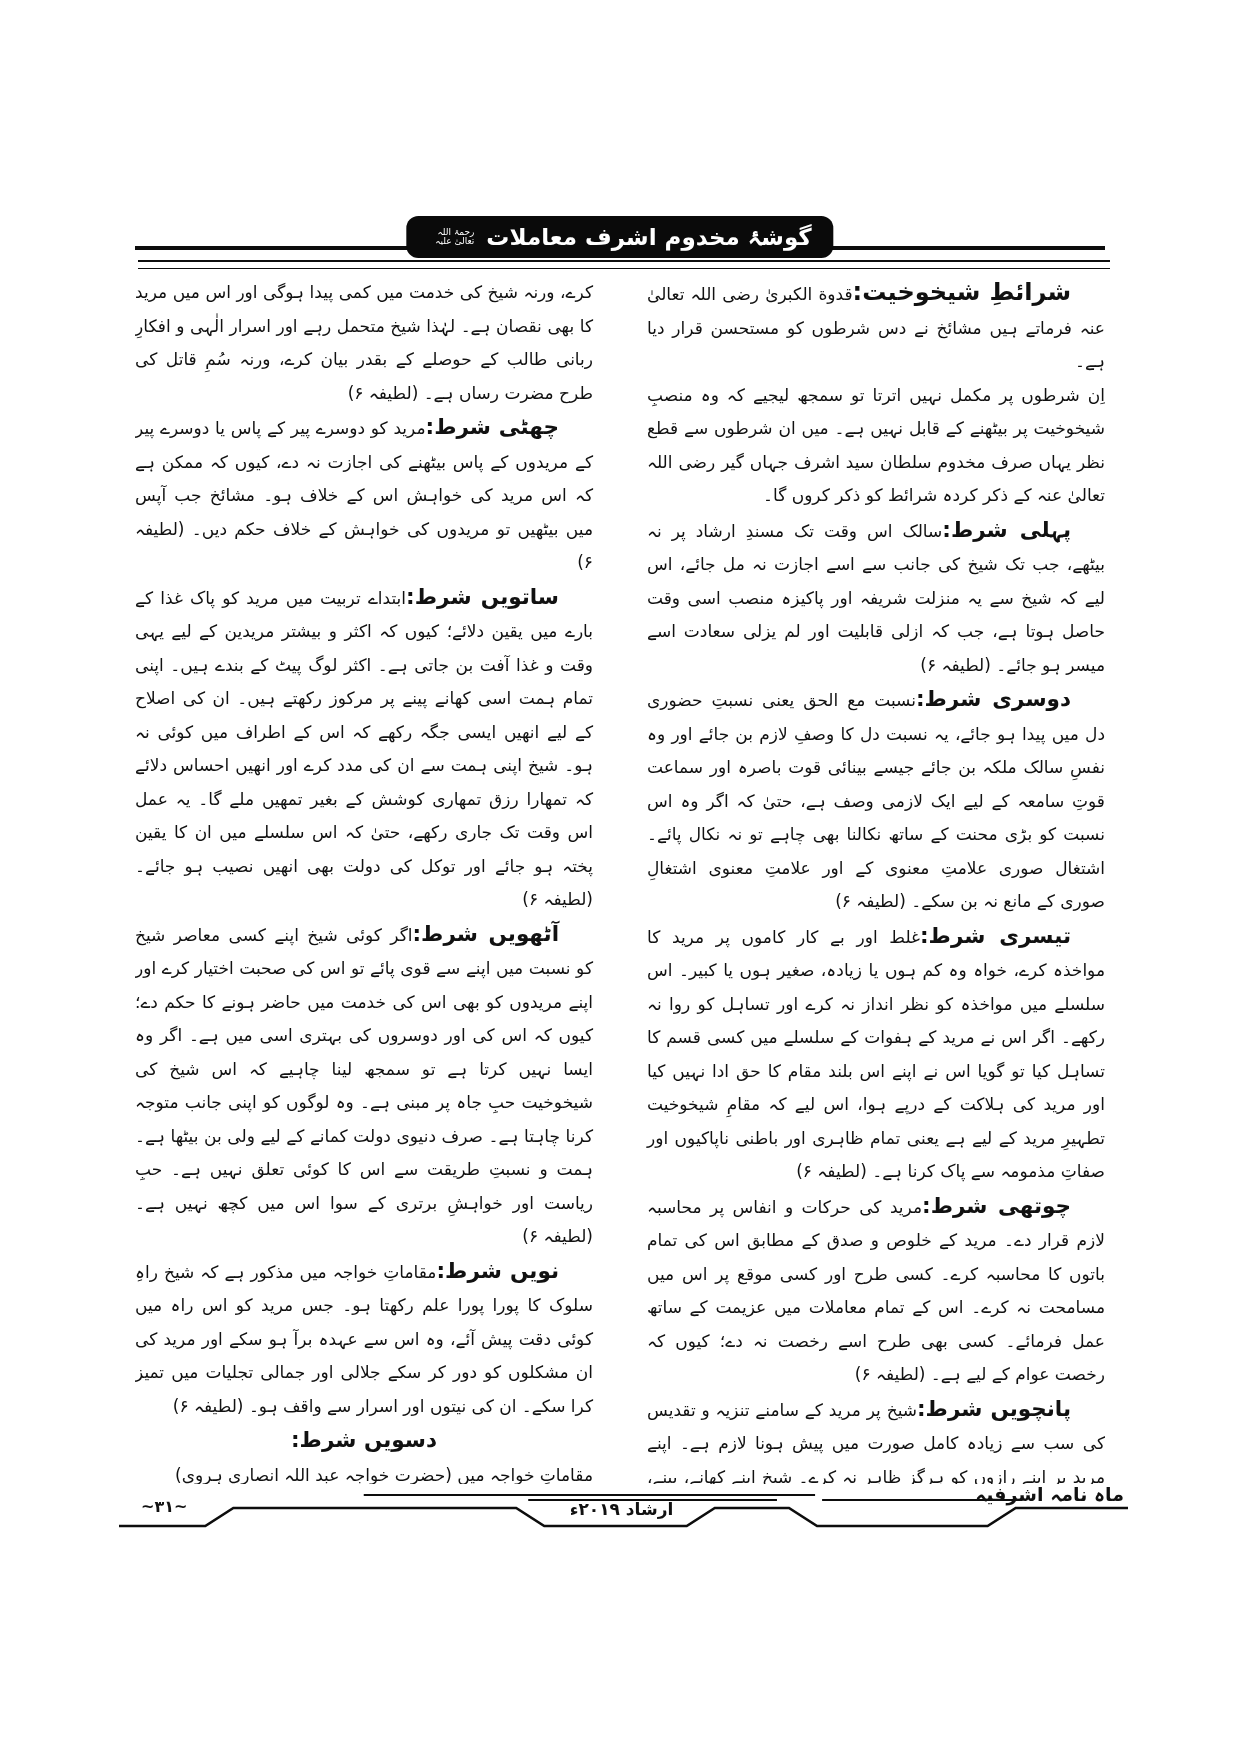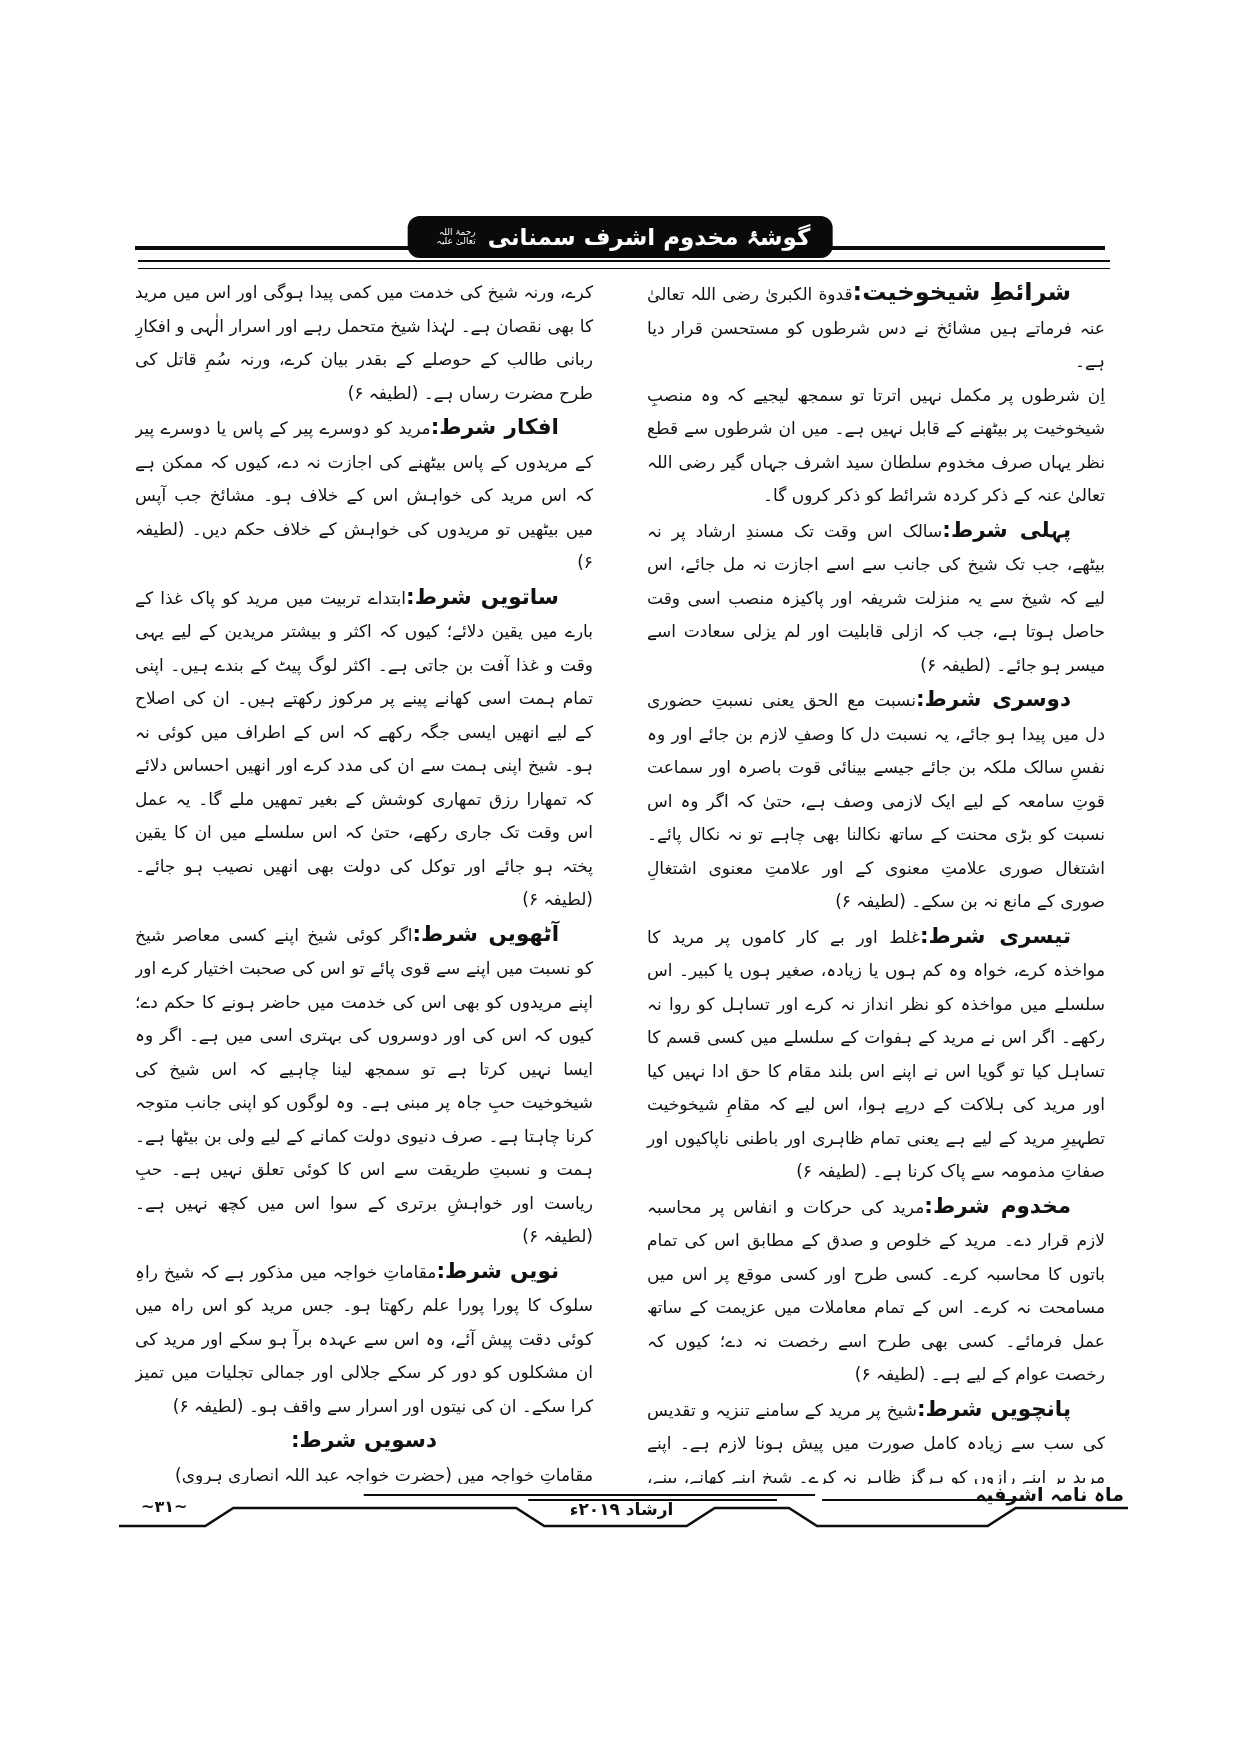--- a/index.html
+++ b/index.html
@@ -52,39 +52,39 @@
 </style>
 </head>
 <body>
 
 <div class="page">
 
   <div class="header">
     <div class="side-rule l"></div>
     <div class="side-rule r"></div>
     <div class="banner">
-      <span class="banner-title">گوشۂ مخدوم اشرف سمنانی</span>
+      <span class="banner-title">گوشۂ مخدوم اشرف معاملات</span>
       <span class="banner-seal">رحمۃ اللہ تعالیٰ علیہ</span>
     </div>
     <div class="double-rule"></div>
   </div>
 
   <div class="columns">
     <div class="col" id="col-right">
         <p class="para section"><span class="shart big">شرائطِ شیخوخیت:</span><span>قدوة الکبریٰ رضی اللہ تعالیٰ عنہ فرماتے ہیں مشائخ نے دس شرطوں کو مستحسن قرار دیا ہے۔</span></p>
         <p class="para"><span>اِن شرطوں پر مکمل نہیں اترتا تو سمجھ لیجیے کہ وہ منصبِ شیخوخیت پر بیٹھنے کے قابل نہیں ہے۔ میں ان شرطوں سے قطع نظر یہاں صرف مخدوم سلطان سید اشرف جہاں گیر رضی اللہ تعالیٰ عنہ کے ذکر کردہ شرائط کو ذکر کروں گا۔</span></p>
         <p class="para section"><span class="shart">پہلی شرط:</span><span>سالک اس وقت تک مسندِ ارشاد پر نہ بیٹھے، جب تک شیخ کی جانب سے اسے اجازت نہ مل جائے، اس لیے کہ شیخ سے یہ منزلت شریفہ اور پاکیزہ منصب اسی وقت حاصل ہوتا ہے، جب کہ ازلی قابلیت اور لم یزلی سعادت اسے میسر ہو جائے۔ (لطیفہ ۶)</span></p>
         <p class="para section"><span class="shart">دوسری شرط:</span><span>نسبت مع الحق یعنی نسبتِ حضوری دل میں پیدا ہو جائے، یہ نسبت دل کا وصفِ لازم بن جائے اور وہ نفسِ سالک ملکہ بن جائے جیسے بینائی قوت باصرہ اور سماعت قوتِ سامعہ کے لیے ایک لازمی وصف ہے، حتیٰ کہ اگر وہ اس نسبت کو بڑی محنت کے ساتھ نکالنا بھی چاہے تو نہ نکال پائے۔ اشتغال صوری علامتِ معنوی کے اور علامتِ معنوی اشتغالِ صوری کے مانع نہ بن سکے۔ (لطیفہ ۶)</span></p>
         <p class="para section"><span class="shart">تیسری شرط:</span><span>غلط اور بے کار کاموں پر مرید کا مواخذہ کرے، خواہ وہ کم ہوں یا زیادہ، صغیر ہوں یا کبیر۔ اس سلسلے میں مواخذہ کو نظر انداز نہ کرے اور تساہل کو روا نہ رکھے۔ اگر اس نے مرید کے ہفوات کے سلسلے میں کسی قسم کا تساہل کیا تو گویا اس نے اپنے اس بلند مقام کا حق ادا نہیں کیا اور مرید کی ہلاکت کے درپے ہوا، اس لیے کہ مقامِ شیخوخیت تطہیرِ مرید کے لیے ہے یعنی تمام ظاہری اور باطنی ناپاکیوں اور صفاتِ مذمومہ سے پاک کرنا ہے۔ (لطیفہ ۶)</span></p>
-        <p class="para section"><span class="shart">مخدوم شرط:</span><span>مرید کی حرکات و انفاس پر محاسبہ لازم قرار دے۔ مرید کے خلوص و صدق کے مطابق اس کی تمام باتوں کا محاسبہ کرے۔ کسی طرح اور کسی موقع پر اس میں مسامحت نہ کرے۔ اس کے تمام معاملات میں عزیمت کے ساتھ عمل فرمائے۔ کسی بھی طرح اسے رخصت نہ دے؛ کیوں کہ رخصت عوام کے لیے ہے۔ (لطیفہ ۶)</span></p>
+        <p class="para section"><span class="shart">چوتھی شرط:</span><span>مرید کی حرکات و انفاس پر محاسبہ لازم قرار دے۔ مرید کے خلوص و صدق کے مطابق اس کی تمام باتوں کا محاسبہ کرے۔ کسی طرح اور کسی موقع پر اس میں مسامحت نہ کرے۔ اس کے تمام معاملات میں عزیمت کے ساتھ عمل فرمائے۔ کسی بھی طرح اسے رخصت نہ دے؛ کیوں کہ رخصت عوام کے لیے ہے۔ (لطیفہ ۶)</span></p>
         <p class="para section"><span class="shart">پانچویں شرط:</span><span>شیخ پر مرید کے سامنے تنزیہ و تقدیس کی سب سے زیادہ کامل صورت میں پیش ہونا لازم ہے۔ اپنے مرید پر اپنے رازوں کو ہرگز ظاہر نہ کرے۔ شیخ اپنے کھانے، پینے، سونے اور دوسرے اوصافِ بشری کے علاوہ دوسری باتوں پر مرید کو مطلع نہ</span></p>
       </div>
     <div class="col" id="col-left">
         <p class="para"><span>کرے، ورنہ شیخ کی خدمت میں کمی پیدا ہوگی اور اس میں مرید کا بھی نقصان ہے۔ لہٰذا شیخ متحمل رہے اور اسرار الٰہی و افکارِ ربانی طالب کے حوصلے کے بقدر بیان کرے، ورنہ سُمِ قاتل کی طرح مضرت رساں ہے۔ (لطیفہ ۶)</span></p>
-        <p class="para section"><span class="shart">افکار شرط:</span><span>مرید کو دوسرے پیر کے پاس یا دوسرے پیر کے مریدوں کے پاس بیٹھنے کی اجازت نہ دے، کیوں کہ ممکن ہے کہ اس مرید کی خواہش اس کے خلاف ہو۔ مشائخ جب آپس میں بیٹھیں تو مریدوں کی خواہش کے خلاف حکم دیں۔ (لطیفہ ۶)</span></p>
+        <p class="para section"><span class="shart">چھٹی شرط:</span><span>مرید کو دوسرے پیر کے پاس یا دوسرے پیر کے مریدوں کے پاس بیٹھنے کی اجازت نہ دے، کیوں کہ ممکن ہے کہ اس مرید کی خواہش اس کے خلاف ہو۔ مشائخ جب آپس میں بیٹھیں تو مریدوں کی خواہش کے خلاف حکم دیں۔ (لطیفہ ۶)</span></p>
         <p class="para section"><span class="shart">ساتویں شرط:</span><span>ابتداے تربیت میں مرید کو پاک غذا کے بارے میں یقین دلائے؛ کیوں کہ اکثر و بیشتر مریدین کے لیے یہی وقت و غذا آفت بن جاتی ہے۔ اکثر لوگ پیٹ کے بندے ہیں۔ اپنی تمام ہمت اسی کھانے پینے پر مرکوز رکھتے ہیں۔ ان کی اصلاح کے لیے انھیں ایسی جگہ رکھے کہ اس کے اطراف میں کوئی نہ ہو۔ شیخ اپنی ہمت سے ان کی مدد کرے اور انھیں احساس دلائے کہ تمھارا رزق تمھاری کوشش کے بغیر تمھیں ملے گا۔ یہ عمل اس وقت تک جاری رکھے، حتیٰ کہ اس سلسلے میں ان کا یقین پختہ ہو جائے اور توکل کی دولت بھی انھیں نصیب ہو جائے۔ (لطیفہ ۶)</span></p>
         <p class="para section"><span class="shart">آٹھویں شرط:</span><span>اگر کوئی شیخ اپنے کسی معاصر شیخ کو نسبت میں اپنے سے قوی پائے تو اس کی صحبت اختیار کرے اور اپنے مریدوں کو بھی اس کی خدمت میں حاضر ہونے کا حکم دے؛ کیوں کہ اس کی اور دوسروں کی بہتری اسی میں ہے۔ اگر وہ ایسا نہیں کرتا ہے تو سمجھ لینا چاہیے کہ اس شیخ کی شیخوخیت حبِ جاہ پر مبنی ہے۔ وہ لوگوں کو اپنی جانب متوجہ کرنا چاہتا ہے۔ صرف دنیوی دولت کمانے کے لیے ولی بن بیٹھا ہے۔ ہمت و نسبتِ طریقت سے اس کا کوئی تعلق نہیں ہے۔ حبِ ریاست اور خواہشِ برتری کے سوا اس میں کچھ نہیں ہے۔ (لطیفہ ۶)</span></p>
         <p class="para section"><span class="shart">نویں شرط:</span><span>مقاماتِ خواجہ میں مذکور ہے کہ شیخ راہِ سلوک کا پورا پورا علم رکھتا ہو۔ جس مرید کو اس راہ میں کوئی دقت پیش آئے، وہ اس سے عہدہ برآ ہو سکے اور مرید کی ان مشکلوں کو دور کر سکے جلالی اور جمالی تجلیات میں تمیز کرا سکے۔ ان کی نیتوں اور اسرار سے واقف ہو۔ (لطیفہ ۶)</span></p>
         <p class="para center"><span class="shart">دسویں شرط:</span></p>
         <p class="para"><span>مقاماتِ خواجہ میں (حضرت خواجہ عبد اللہ انصاری ہروی)</span></p>
       </div>
   </div>
 
   <div class="footer">
     <svg viewBox="0 0 1010 52" preserveAspectRatio="none">

